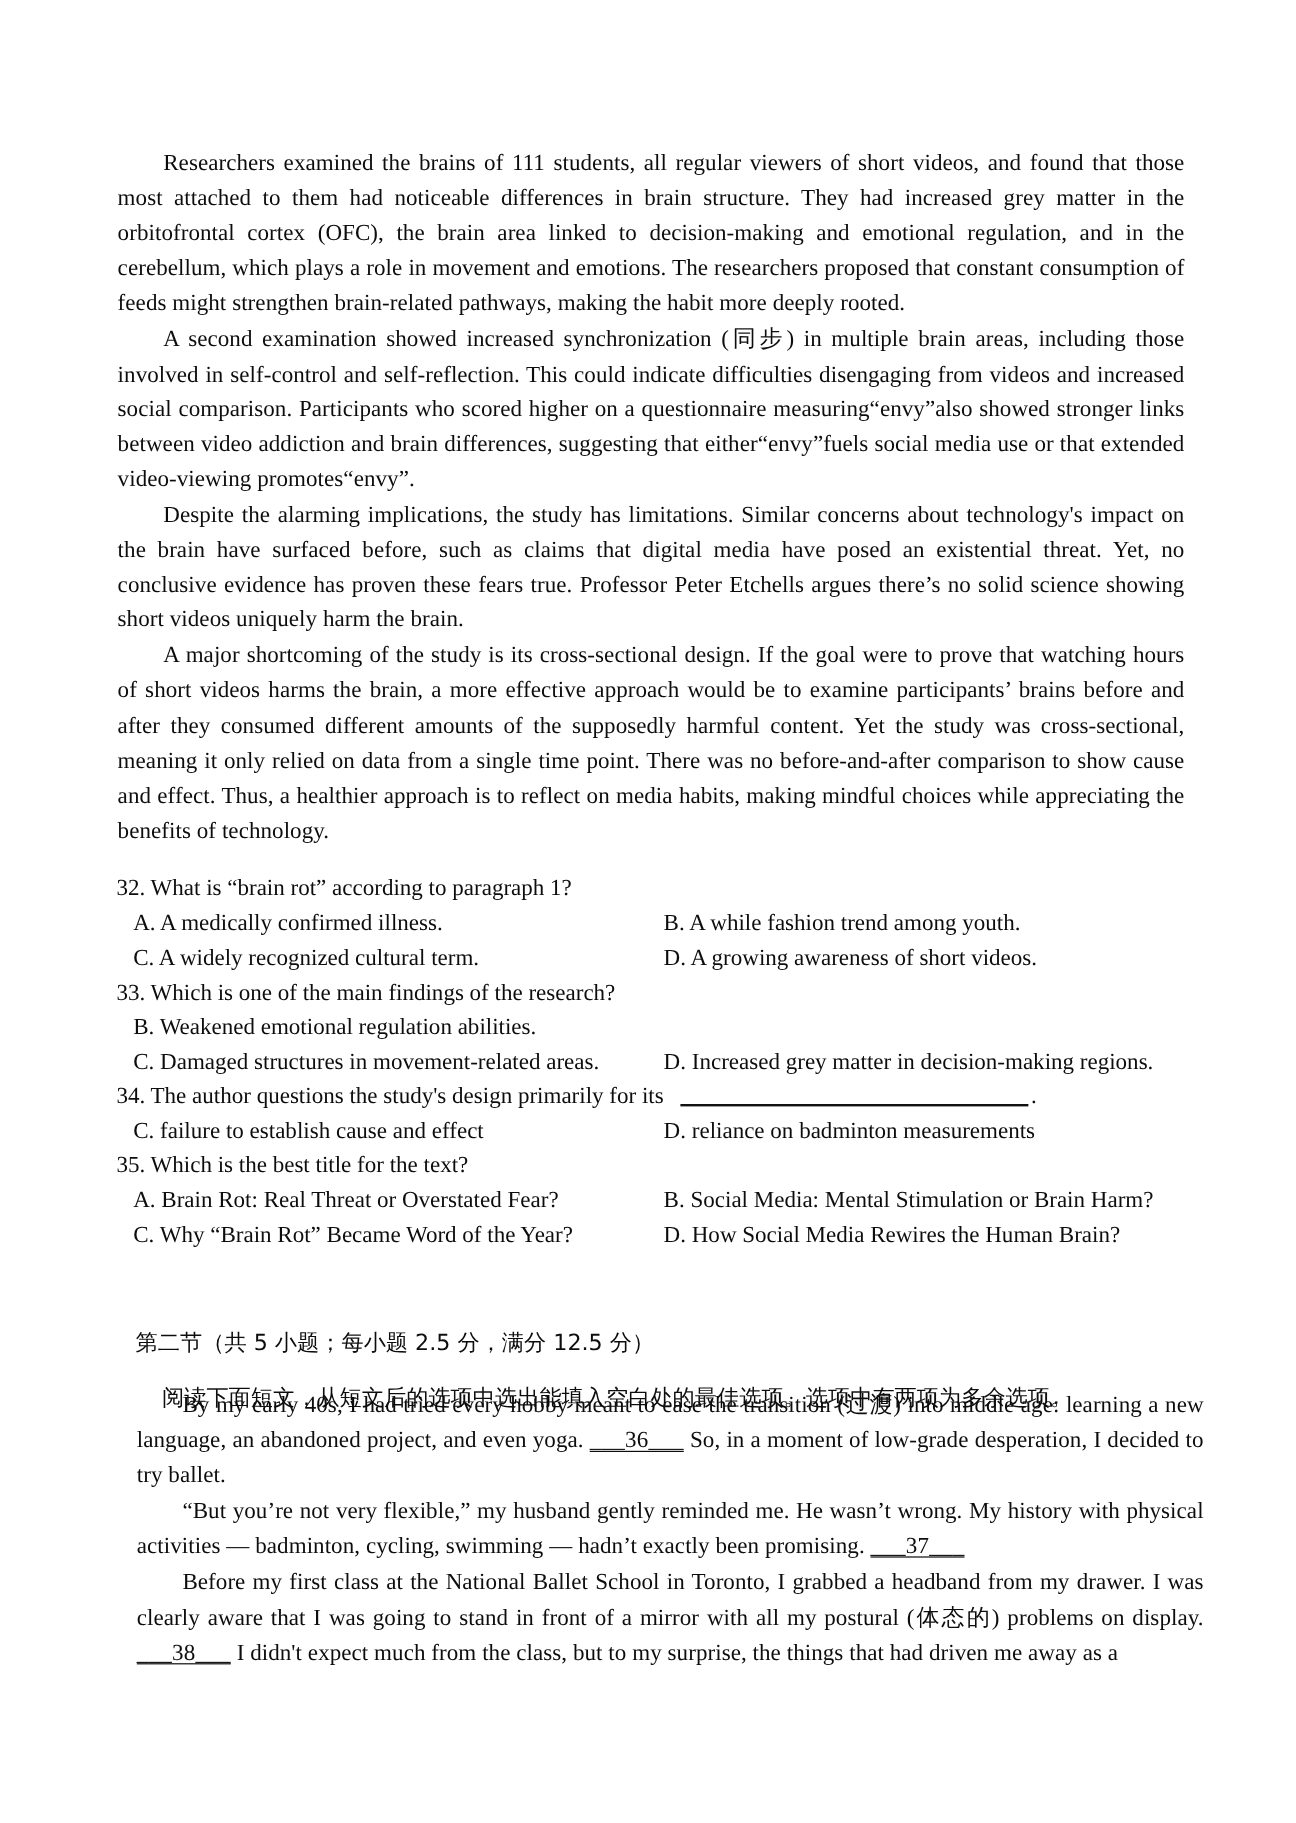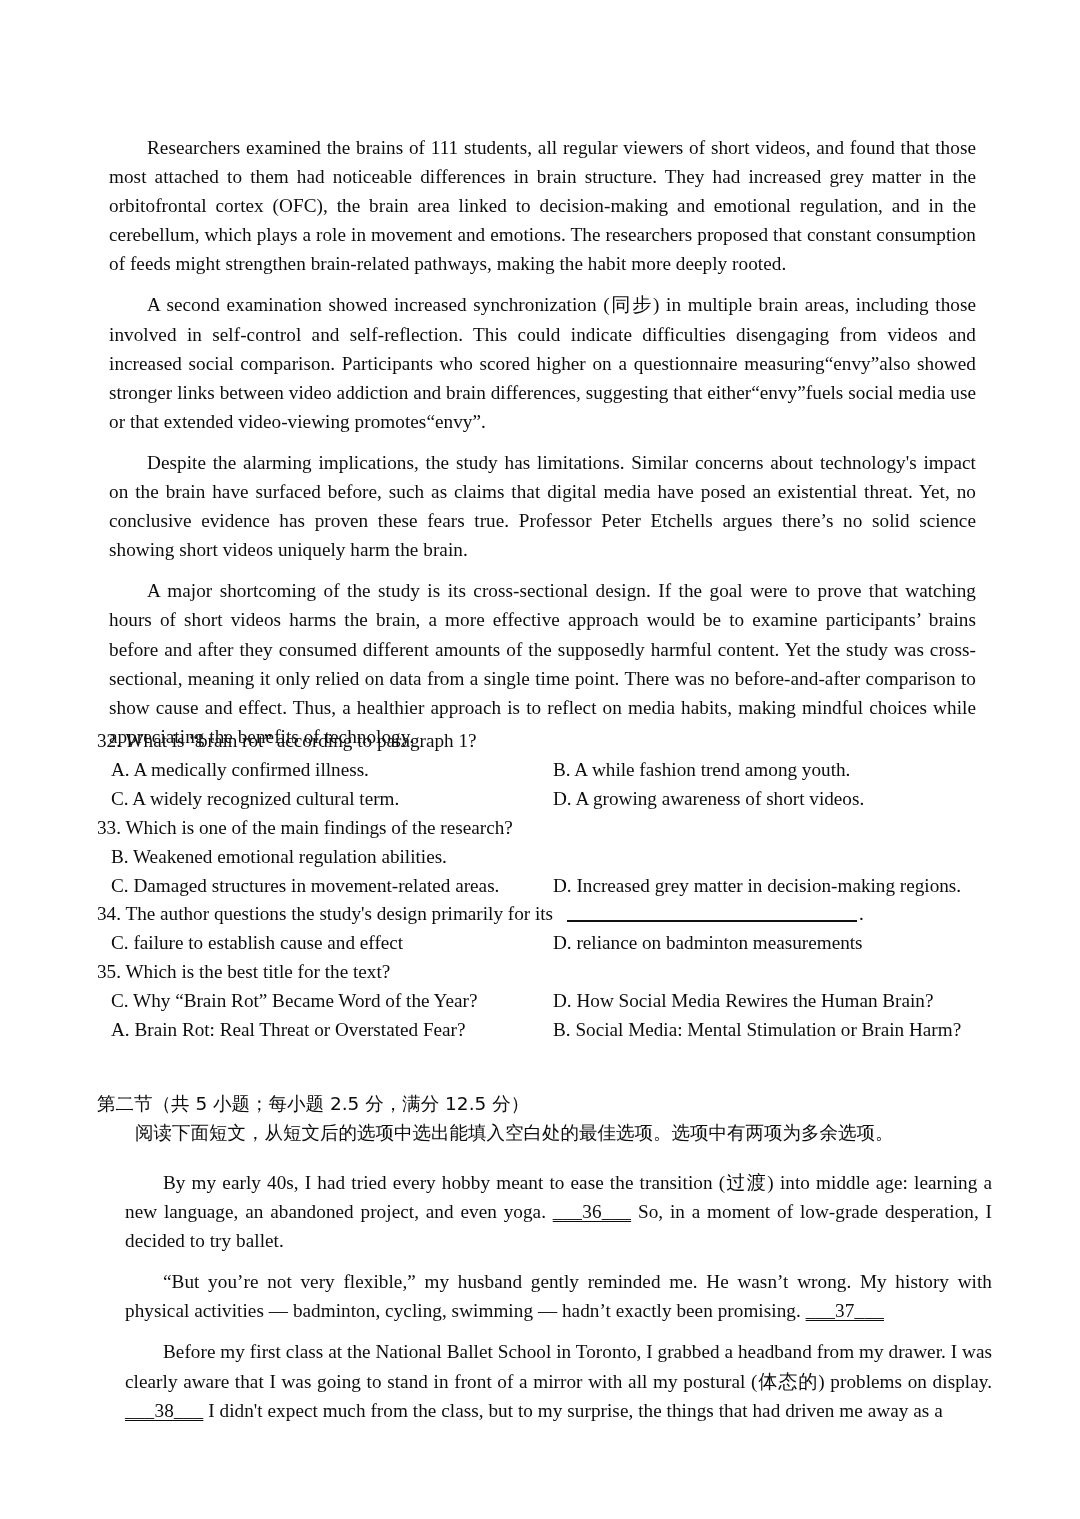--- a/index.html
+++ b/index.html
@@ -28,21 +28,21 @@
     top: 121px;
     left: 0;
     width: 891px;
   }
   .para {
     text-align: justify;
     text-justify: inter-word;
     font-size: 19.2px;
     line-height: 29.1px;
     text-indent: 38px;
-    margin: 12px;
+    margin: 1px;
     letter-spacing: 0.05px;
   }
   .para:last-child { text-align-last: left; }
 
   
   .questions {
     position: absolute;
     top: 727px;
     left: 0;
     width: 891px;
@@ -74,21 +74,21 @@
   .opt-b { flex: 1 1 auto; }
 
   
   .section-two {
     position: absolute;
     top: 1089px;
     left: 0;
     width: 891px;
   }
   .sec-head {
-    margin: 0;
+    margin: 16px;
     font-size: 18.5px;
     line-height: 29px;
     font-family: "DejaVu Sans", sans-serif;
   }
   .sec-instr {
     margin: 0;
     font-size: 18.5px;
     line-height: 30px;
     text-indent: 38px;
     font-family: Liberation Sans, sans-serif;
@@ -150,26 +150,26 @@
       </p>
       <div class="opt-row">
         <span class="opt-a">C. failure to establish cause and effect</span>
         <span class="opt-b">D. reliance on badminton measurements</span>
       </div>
     </div>
 
     <div>
       <p class="q-stem">35. Which is the best title for the text?</p>
       <div class="opt-row">
+        <span class="opt-a">A. Brain Rot: Real Threat or Overstated Fear?</span>
+        <span class="opt-b">B. Social Media: Mental Stimulation or Brain Harm?</span>
+      </div>
+      <div class="opt-row">
         <span class="opt-a">C. Why “Brain Rot” Became Word of the Year?</span>
         <span class="opt-b">D. How Social Media Rewires the Human Brain?</span>
-      </div>
-      <div class="opt-row">
-        <span class="opt-a">A. Brain Rot: Real Threat or Overstated Fear?</span>
-        <span class="opt-b">B. Social Media: Mental Stimulation or Brain Harm?</span>
       </div>
     </div>
 
   </div>
 
   <div class="section-two">
     <p class="sec-head">第二节（共 5 小题；每小题 2.5 分，满分 12.5 分）</p>
     <p class="sec-instr">阅读下面短文，从短文后的选项中选出能填入空白处的最佳选项。选项中有两项为多余选项。</p>
   </div>
 

